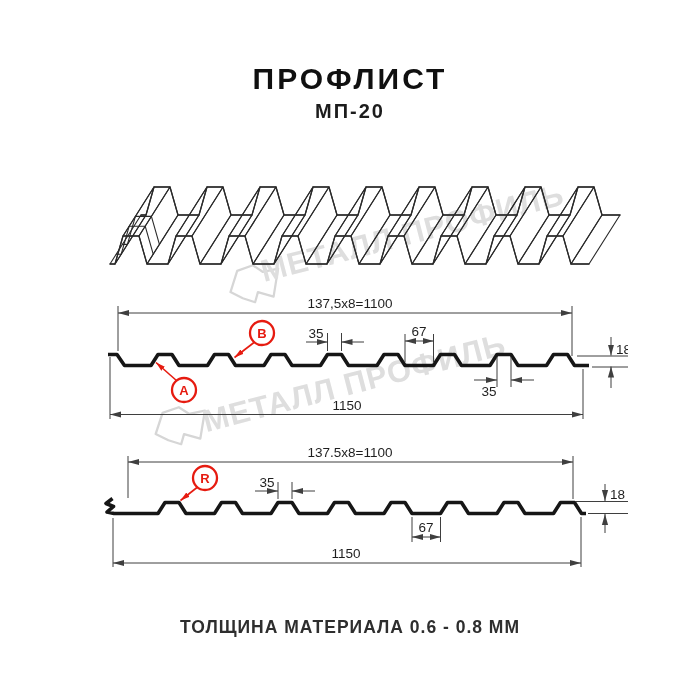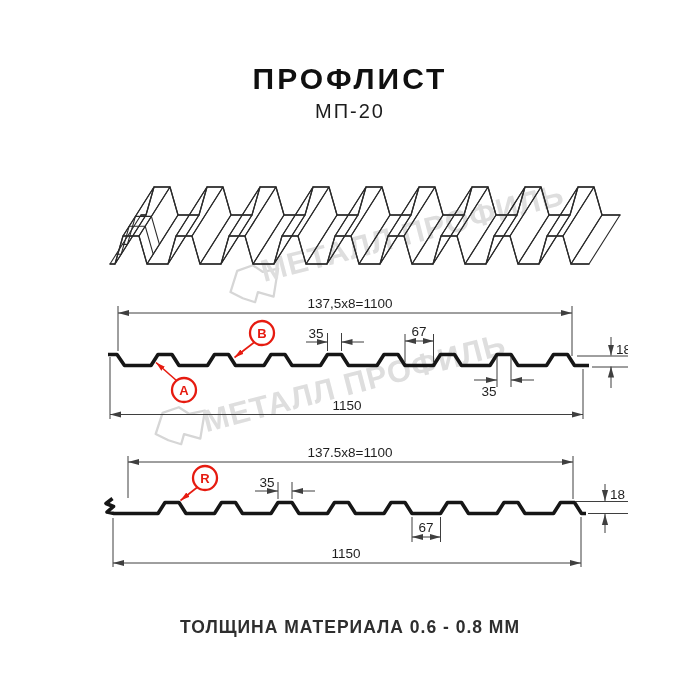--- a/index.html
+++ b/index.html
@@ -1,21 +1,21 @@
 <!DOCTYPE html>
 <html><head>
 <meta charset="utf-8">
 <style>
   html,body{margin:0;padding:0;background:#fff;}
   #page{position:relative;width:628px;height:700px;background:#ffffff;overflow:hidden;
         font-family:"Liberation Sans",sans-serif;}
   .title{position:absolute;left:0;top:62px;width:700px;text-align:center;
          font-size:30px;font-weight:800;letter-spacing:3px;color:#101010;}
   .subtitle{position:absolute;left:0;top:100px;width:700px;text-align:center;
-         font-size:20px;font-weight:400;letter-spacing:2px;color:#1c1c1c;}
+         font-size:20px;font-weight:700;letter-spacing:2px;color:#1c1c1c;}
   .footer{position:absolute;left:0;top:617px;width:700px;text-align:center;
          font-size:17.5px;font-weight:600;letter-spacing:1px;color:#2e2e2e;}
   svg#art{position:absolute;left:0;top:0;}
   
   #sheet-fills polygon{fill:#ffffff;stroke:none;}
   #sheet-strokes polygon, #sheet-strokes polyline{fill:none;stroke:#2a2a2a;stroke-width:1.1;
       stroke-linejoin:round;stroke-linecap:round;}
   #sheet-strokes polyline.edge{stroke-width:1.3;}
   
   .wm-logo{fill:none;stroke:#d6d6d6;stroke-width:4;stroke-linejoin:round;}

